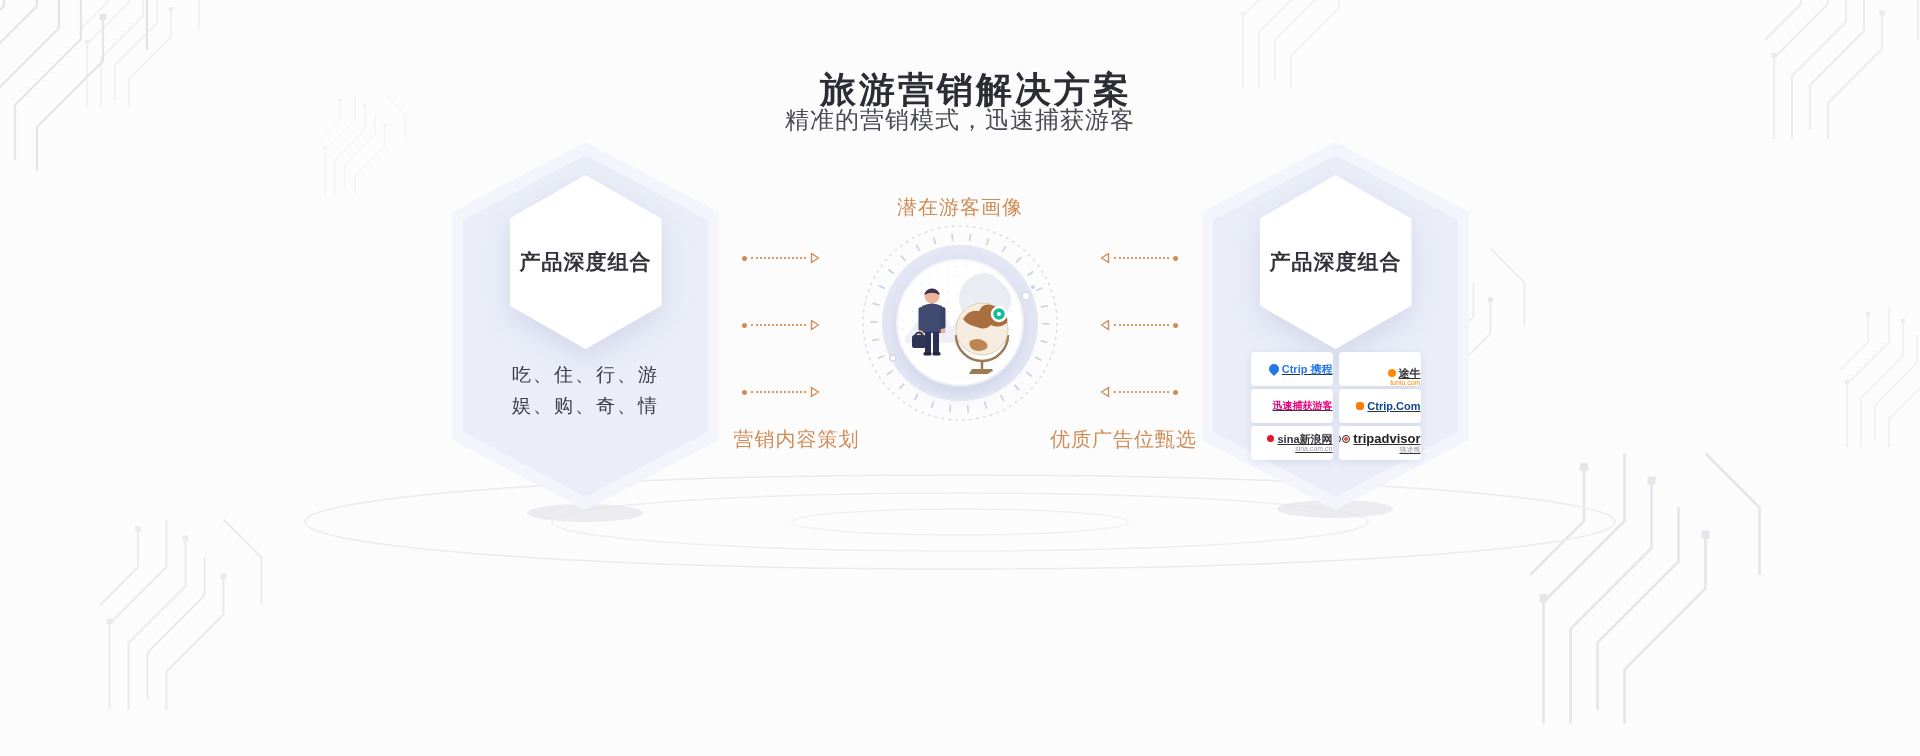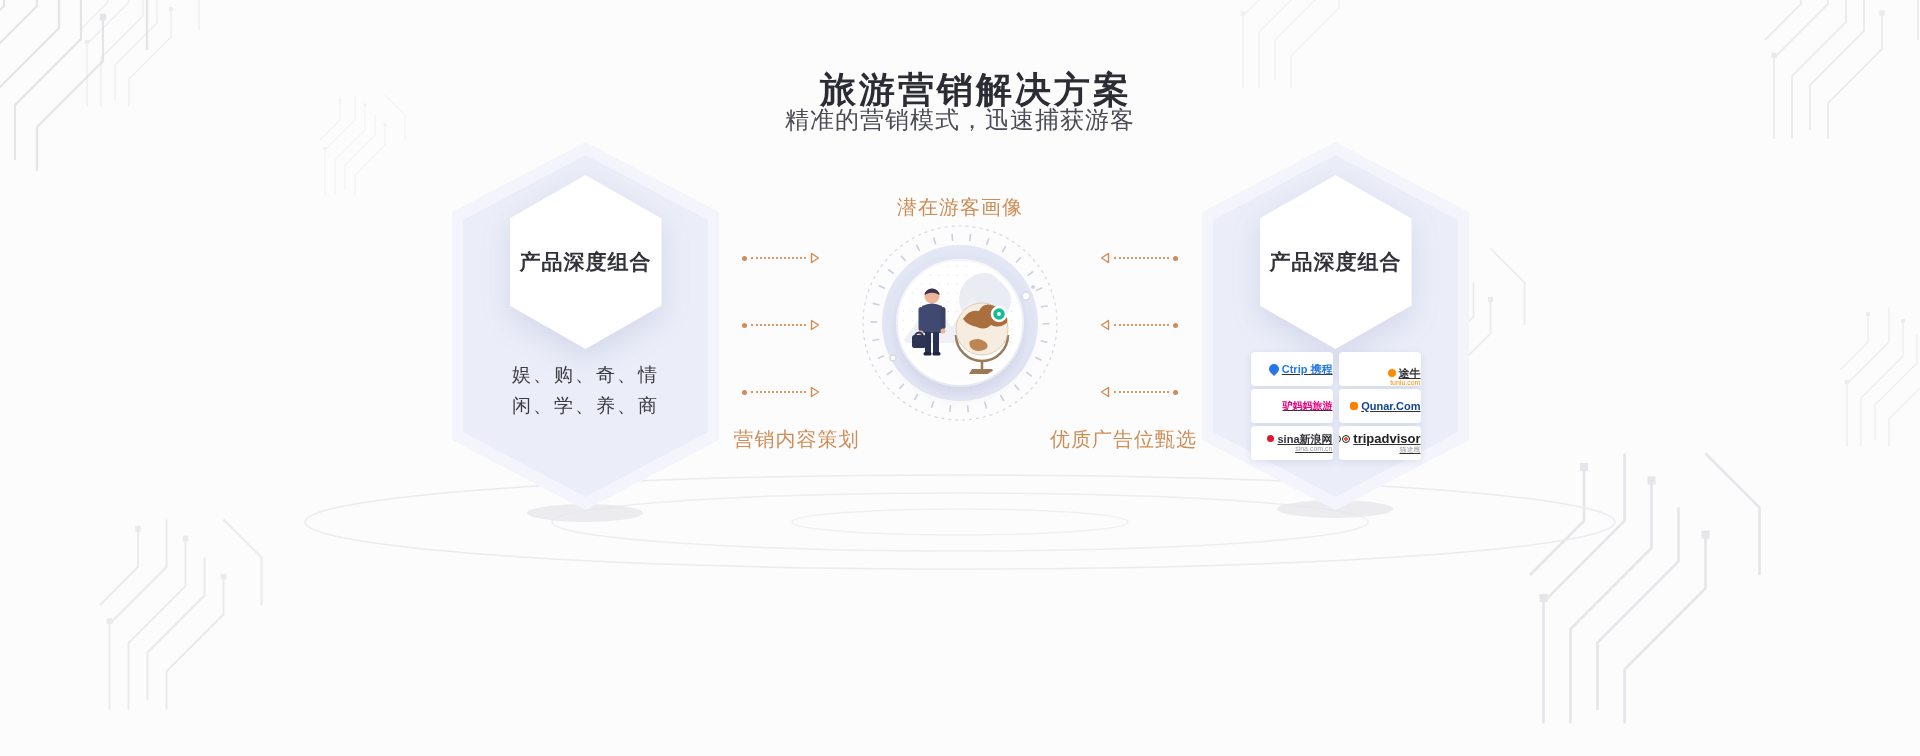--- a/index.html
+++ b/index.html
@@ -139,22 +139,22 @@
 
   <div class="hex-card left">
     <div class="hex-shape hex-back"></div>
     <div class="hex-shape hex-main"></div>
     <div class="hex-white-wrap">
       <div class="hex-white">
         <div class="hex-title">产品深度组合</div>
       </div>
     </div>
     <div class="card-lines">
+      <div>吃、住、行、游</div>
       <div>娱、购、奇、情</div>
-      <div>闲、学、养、商</div>
     </div>
   </div>
 
   <div class="hex-card right">
     <div class="hex-shape hex-back"></div>
     <div class="hex-shape hex-main"></div>
     <div class="hex-white-wrap">
       <div class="hex-white">
         <div class="hex-title">产品深度组合</div>
       </div>
@@ -169,28 +169,28 @@
       </div>
       <div class="logo-tile logo-tuniu">
         <span class="logo-main">
             <span class="brand-dot"></span>
             <span>途牛</span>
           </span>
         <span class="logo-sub">tuniu.com</span>
       </div>
       <div class="logo-tile logo-lvmama">
         <span class="logo-main">
-            <span>驴妈妈旅游</span>
+            <span>迅速捕获游客</span>
           </span>
         <span class="logo-sub"></span>
       </div>
       <div class="logo-tile logo-qunar">
         <span class="logo-main">
             <span class="brand-dot"></span>
-            <span>Qunar.Com</span>
+            <span>Ctrip.Com</span>
           </span>
         <span class="logo-sub"></span>
       </div>
       <div class="logo-tile logo-sina">
         <span class="logo-main">
             <span class="brand-dot"></span>
             <span>sina新浪网</span>
           </span>
         <span class="logo-sub">sina.com.cn</span>
       </div>

